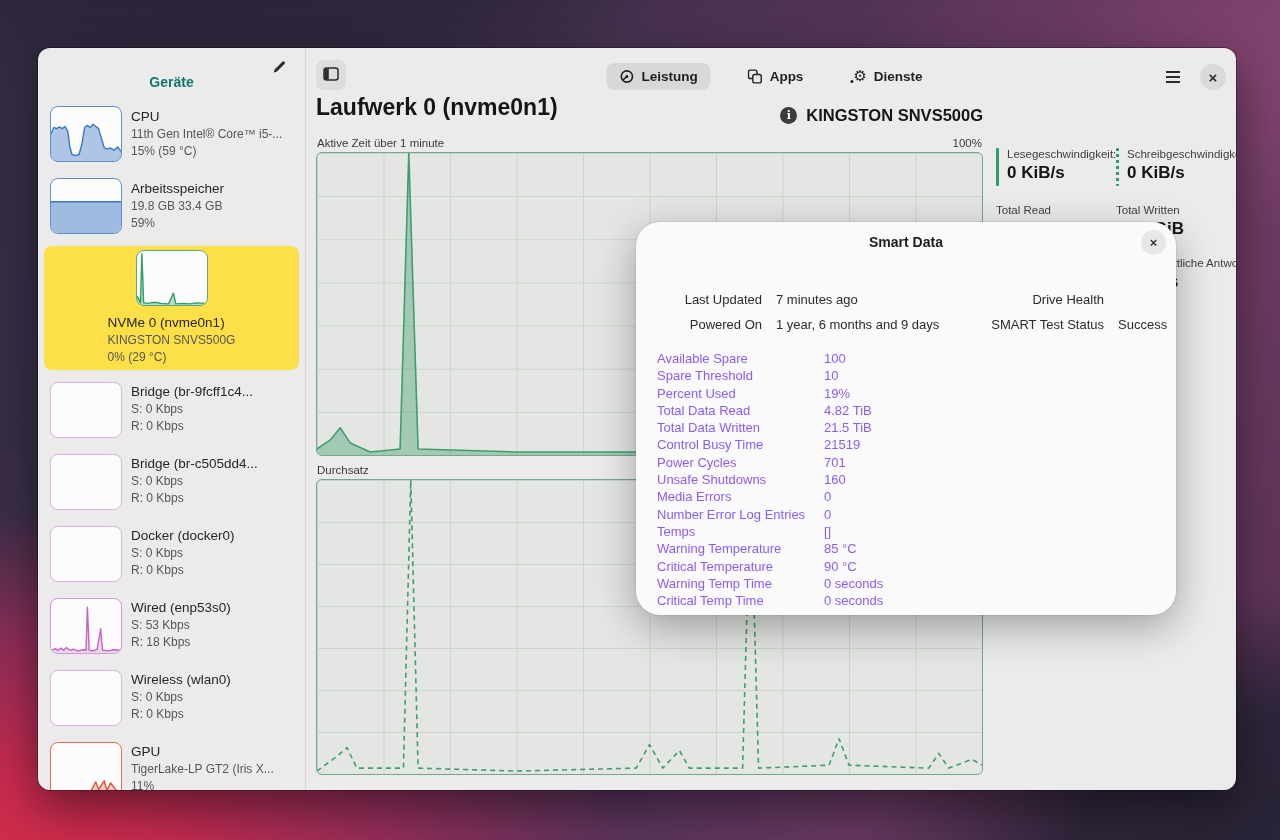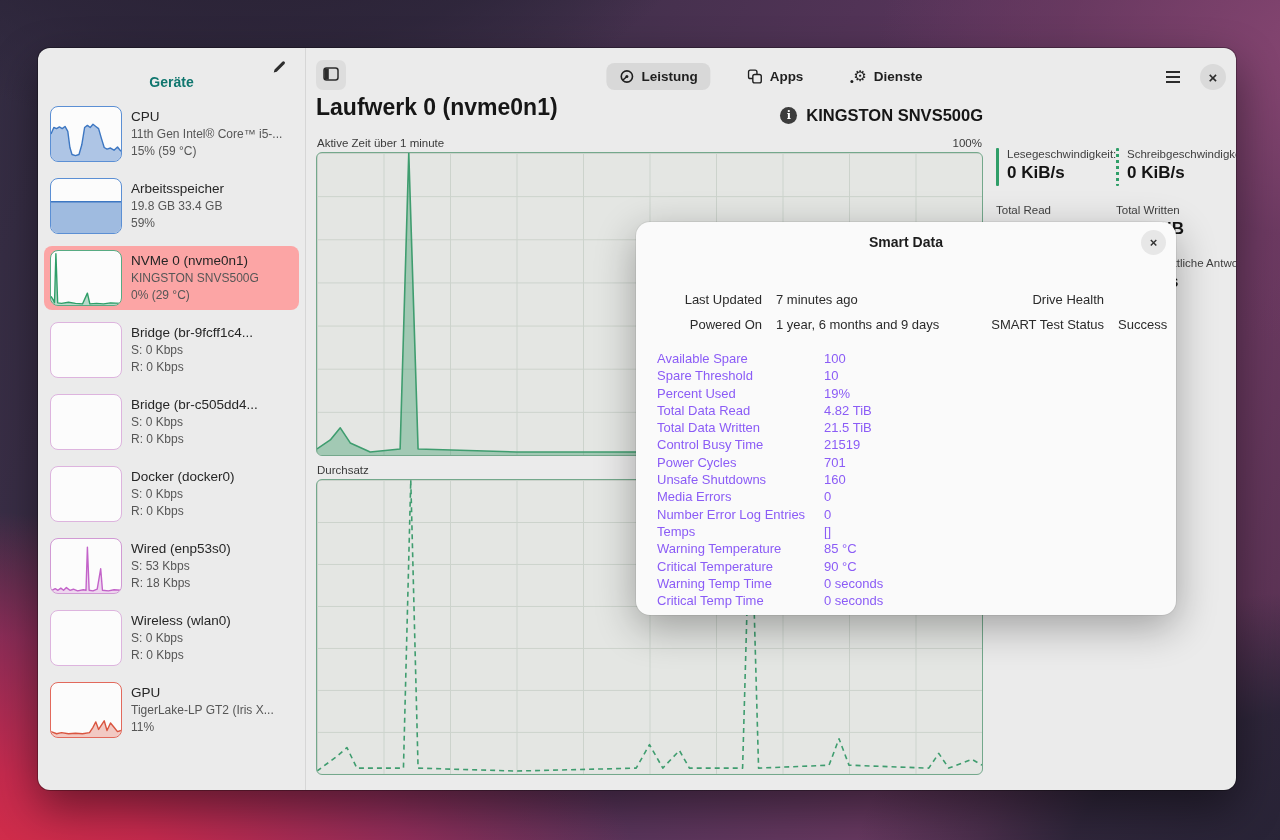--- a/index.html
+++ b/index.html
@@ -15,21 +15,21 @@
     background:#ebebeb;box-shadow:0 18px 45px rgba(0,0,0,.45),0 0 0 1px rgba(0,0,0,.28);
     display:flex;overflow:hidden;color:#242424;}
   
   .sidebar{width:267px;flex:none;border-right:1px solid #d6d6d6;display:flex;flex-direction:column;}
   .sidebar-header{height:42px;flex:none;display:flex;align-items:center;justify-content:center;position:relative;}
   .sidebar-title{font-size:14px;font-weight:bold;color:#0f766e;margin-top:25px;}
   .edit-btn{position:absolute;right:14px;top:8px;width:26px;height:26px;border-radius:6px;
     display:flex;align-items:center;justify-content:center;color:#2e2e2e;}
   .device-list{padding:12px 6px 0 6px;overflow:hidden;}
   .device-item{display:flex;gap:9px;align-items:center;padding:4px 6px;border-radius:8px;margin-bottom:8px;}
-  .device-item.selected{background:#fca5a5;}
+  .device-item.selected{background:#fde047;flex-direction:column;}
   .thumb{width:70px;height:54px;flex:none;border:1.5px solid #999;border-radius:8px;background:#fcfcfc;overflow:hidden;}
   .thumb svg{display:block;width:100%;height:100%;}
   .thumb.c-blue{border-color:#5b8fd4;} .thumb.c-green{border-color:#57ab83;}
   .thumb.c-pink{border-color:#ddb4de;} .thumb.c-magenta{border-color:#d19ad4;}
   .thumb.c-red{border-color:#e2695c;}
   .device-text{min-width:0;}
   .device-title{font-size:13.5px;color:#262626;white-space:nowrap;overflow:hidden;margin-bottom:2px;}
   .device-sub{font-size:12px;color:#565656;line-height:1.4;white-space:nowrap;overflow:hidden;}
   
   .main{flex:1;display:flex;flex-direction:column;min-width:0;position:relative;}
@@ -72,21 +72,21 @@
   .speed-bar{width:3px;height:38px;flex:none;border-radius:1px;}
   .speed-bar.solid{background:#2f9e68;}
   .speed-bar.dotted{background:repeating-linear-gradient(to bottom,#2f9e68 0 3px,transparent 3px 6px);}
   .stat-label{font-size:11.5px;color:#3f3f3f;white-space:nowrap;overflow:hidden;}
   .stat-value{font-size:17px;font-weight:bold;color:#141414;margin-top:3px;white-space:nowrap;}
   .stats-row2{margin-top:18px;}
   .disk-info{margin-top:26px;display:grid;grid-template-columns:123px 1fr;row-gap:7px;font-size:12px;color:#333;}
   .disk-info .di-label,.disk-info .di-value{white-space:nowrap;overflow:hidden;}
   
   .modal{position:absolute;left:330px;top:174px;width:540px;height:393px;background:#fafafa;
-    border-radius:14px;box-shadow:0 12px 40px rgba(0,0,0,.32),0 0 0 1px rgba(0,0,0,.06);z-index:5;}
+    border-radius:24px;box-shadow:0 12px 40px rgba(0,0,0,.32),0 0 0 1px rgba(0,0,0,.06);z-index:5;}
   .modal-header{height:40px;display:flex;align-items:center;justify-content:center;position:relative;}
   .modal-title{font-size:14px;font-weight:bold;color:#1d1d1d;}
   .modal-close{position:absolute;right:10px;top:8px;width:25px;height:25px;border-radius:50%;background:#e7e7e7;
     border:none;display:flex;align-items:center;justify-content:center;font-size:13px;font-weight:bold;color:#333;line-height:1;}
   .modal-summary{margin-top:30px;padding:0 14px;display:grid;grid-template-columns:112px 186px 128px 70px;
     column-gap:14px;row-gap:10px;font-size:13px;color:#2b2b2b;}
   .ms-label{text-align:right;white-space:nowrap;}
   .ms-value{white-space:nowrap;}
   .modal-rows{margin-top:18px;padding:0 21px;font-size:13px;color:#8b5cf6;}
   .m-row{display:grid;grid-template-columns:167px 1fr;line-height:17.3px;}

